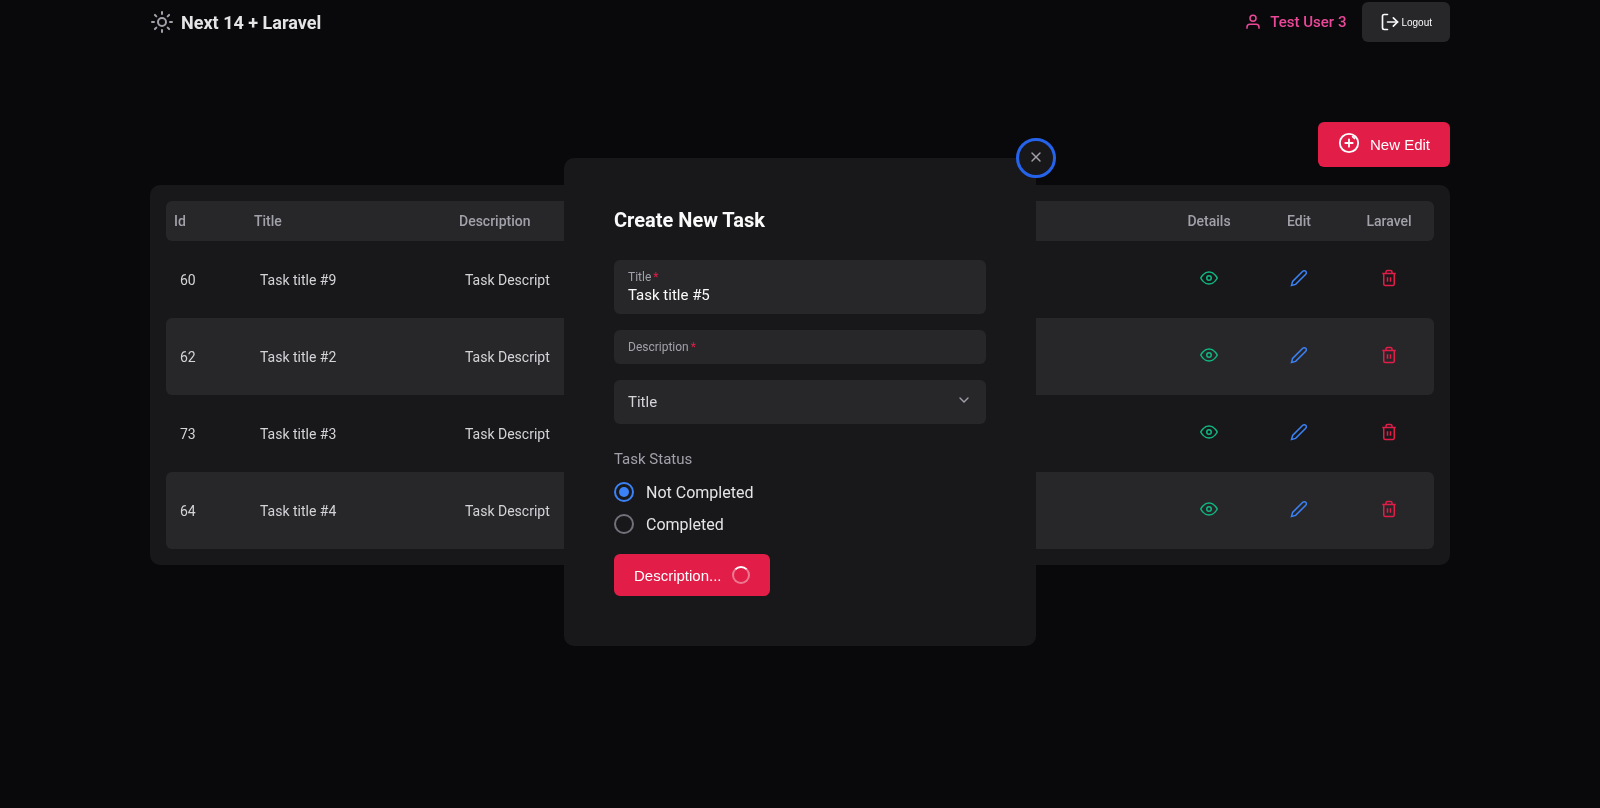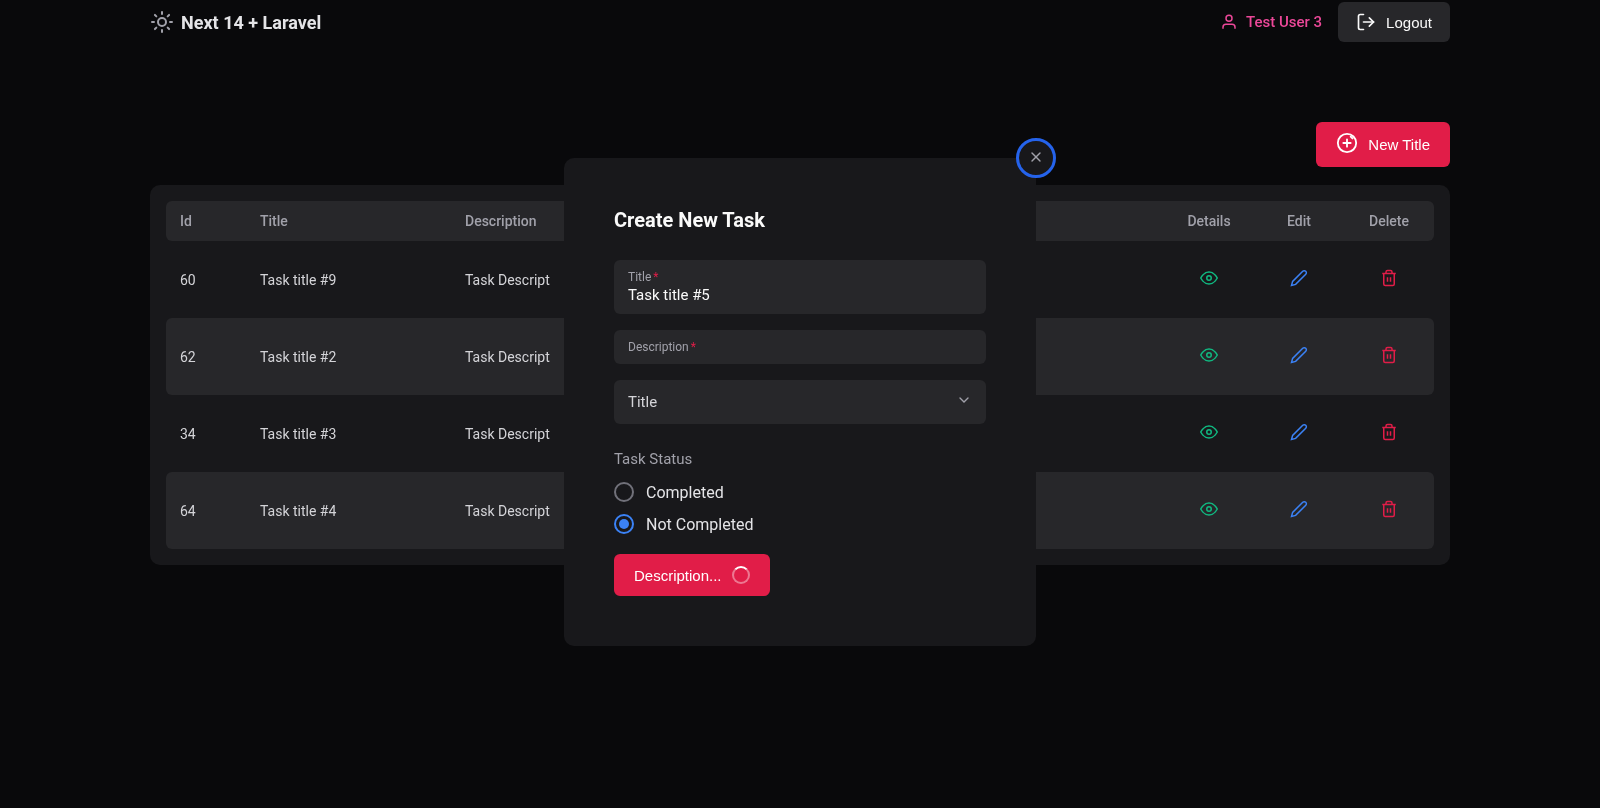--- a/index.html
+++ b/index.html
@@ -18,42 +18,42 @@
       padding: 8px 150px;
       height: 44px;
     }
     .header-left { display: flex; align-items: center; gap: 7px; }
     .sun-icon { width: 24px; height: 24px; color: #a1a1aa; }
     .app-title { font-size: 18px; font-weight: 700; color: #e4e4e7; }
     .header-right { display: flex; align-items: center; gap: 16px; }
     .user-block { display: flex; align-items: center; gap: 8px; color: #ec4899; font-size: 15px; font-weight: 500; }
     .user-icon { width: 18px; height: 18px; }
     .logout-btn {
-      display: flex; align-items: center; gap: 10px;
+      display: flex; align-items: center; gap: 1px;
       background: #27272a; border: none; color: #fafafa;
-      padding: 10px 18px; border-radius: 6px; font-size: 15px;
+      padding: 10px 18px; border-radius: 6px; font-size: 10px;
       cursor: pointer;
     }
     .logout-icon { width: 20px; height: 20px; }
     .content { padding: 78px 150px 0 150px; }
     .toolbar { display: flex; justify-content: flex-end; margin-bottom: 18px; }
     .new-task-btn {
       display: flex; align-items: center; gap: 10px;
       background: #e11d48; border: none; color: #fff;
       padding: 10px 20px; border-radius: 6px; font-size: 15px; font-weight: 500;
       cursor: pointer;
     }
     .new-task-btn svg { width: 22px; height: 22px; }
     .table-wrap {
       background: #18181b; border-radius: 10px; padding: 16px;
     }
     table { width: 100%; border-collapse: collapse; }
     thead th {
       text-align: left; font-weight: 500; font-size: 14px;
-      color: #a1a1aa; padding: 12px 14px;
+      color: #a1a1aa; padding: 12px 8px;
       background: #27272a;
     }
     thead th:first-child { border-radius: 6px 0 0 6px; }
     thead th:last-child { border-radius: 0 6px 6px 0; }
     tbody td { padding: 28px 14px; font-size: 14px; color: #d4d4d8; }
     tbody tr:nth-child(even) td { background: #27272a; }
     tbody tr:nth-child(even) td:first-child { border-radius: 6px 0 0 6px; }
     tbody tr:nth-child(even) td:last-child { border-radius: 0 6px 6px 0; }
     .col-id { width: 80px; }
     .col-title { width: 205px; }
@@ -169,34 +169,34 @@
 <div class="content">
   <div class="toolbar">
     <button class="new-task-btn">
       <span>
         <svg viewBox="0 0 24 24" fill="none" stroke="currentColor" stroke-width="2" stroke-linecap="round">
             <circle cx="12" cy="12" r="10"></circle>
             <path d="M12 8v8M8 12h8"></path>
             <path d="M16 5l2 2"></path>
           </svg>
       </span>
-      <span>New Title</span>
+      <span>New Edit</span>
     </button>
   </div>
 
   <div class="table-wrap">
     <table>
       <thead>
         <tr>
           <th class="col-id">Id</th>
           <th class="col-title">Title</th>
           <th class="col-desc">Description</th>
           <th class="col-details">Details</th>
           <th class="col-edit">Edit</th>
-          <th class="col-delete">Delete</th>
+          <th class="col-delete">Laravel</th>
         </tr>
       </thead>
       <tbody id="tbody">
           <tr>
             <td class="col-id">60</td>
             <td class="col-title">Task title #9</td>
             <td class="col-desc">Task Descript</td>
             <td class="col-details"><span class="action-icon eye"><svg viewBox="0 0 24 24" fill="none" stroke="currentColor" stroke-width="2">
                   <path d="M1 12s4-8 11-8 11 8 11 8-4 8-11 8-11-8-11-8z"></path>
                   <circle cx="12" cy="12" r="3"></circle>
@@ -223,21 +223,21 @@
                   <path d="M17 3a2.828 2.828 0 1 1 4 4L7.5 20.5 2 22l1.5-5.5L17 3z"></path>
                 </svg></span></td>
             <td class="col-delete"><span class="action-icon trash"><svg viewBox="0 0 24 24" fill="none" stroke="currentColor" stroke-width="2">
                   <polyline points="3 6 5 6 21 6"></polyline>
                   <path d="M19 6v14a2 2 0 0 1-2 2H7a2 2 0 0 1-2-2V6m3 0V4a2 2 0 0 1 2-2h4a2 2 0 0 1 2 2v2"></path>
                   <line x1="10" y1="11" x2="10" y2="17"></line>
                   <line x1="14" y1="11" x2="14" y2="17"></line>
                 </svg></span></td>
           </tr>
           <tr>
-            <td class="col-id">34</td>
+            <td class="col-id">73</td>
             <td class="col-title">Task title #3</td>
             <td class="col-desc">Task Descript</td>
             <td class="col-details"><span class="action-icon eye"><svg viewBox="0 0 24 24" fill="none" stroke="currentColor" stroke-width="2">
                   <path d="M1 12s4-8 11-8 11 8 11 8-4 8-11 8-11-8-11-8z"></path>
                   <circle cx="12" cy="12" r="3"></circle>
                 </svg></span></td>
             <td class="col-edit"><span class="action-icon pencil"><svg viewBox="0 0 24 24" fill="none" stroke="currentColor" stroke-width="2">
                   <path d="M17 3a2.828 2.828 0 1 1 4 4L7.5 20.5 2 22l1.5-5.5L17 3z"></path>
                 </svg></span></td>
             <td class="col-delete"><span class="action-icon trash"><svg viewBox="0 0 24 24" fill="none" stroke="currentColor" stroke-width="2">
@@ -302,26 +302,26 @@
       <span>
         <svg viewBox="0 0 24 24" fill="none" stroke="currentColor" stroke-width="2" stroke-linecap="round">
             <polyline points="6 9 12 15 18 9"></polyline>
           </svg>
       </span>
     </div>
 
     <div class="status-heading">Task Status</div>
 
     <div class="radio-row">
+      <span class="radio checked"></span>
+      <span>Not Completed</span>
+    </div>
+    <div class="radio-row">
       <span class="radio"></span>
       <span>Completed</span>
-    </div>
-    <div class="radio-row">
-      <span class="radio checked"></span>
-      <span>Not Completed</span>
     </div>
 
     <button class="submit-btn">
       <span>Description...</span>
       <span class="spinner"></span>
     </button>
   </div>
 </div>
 
 </body></html>

